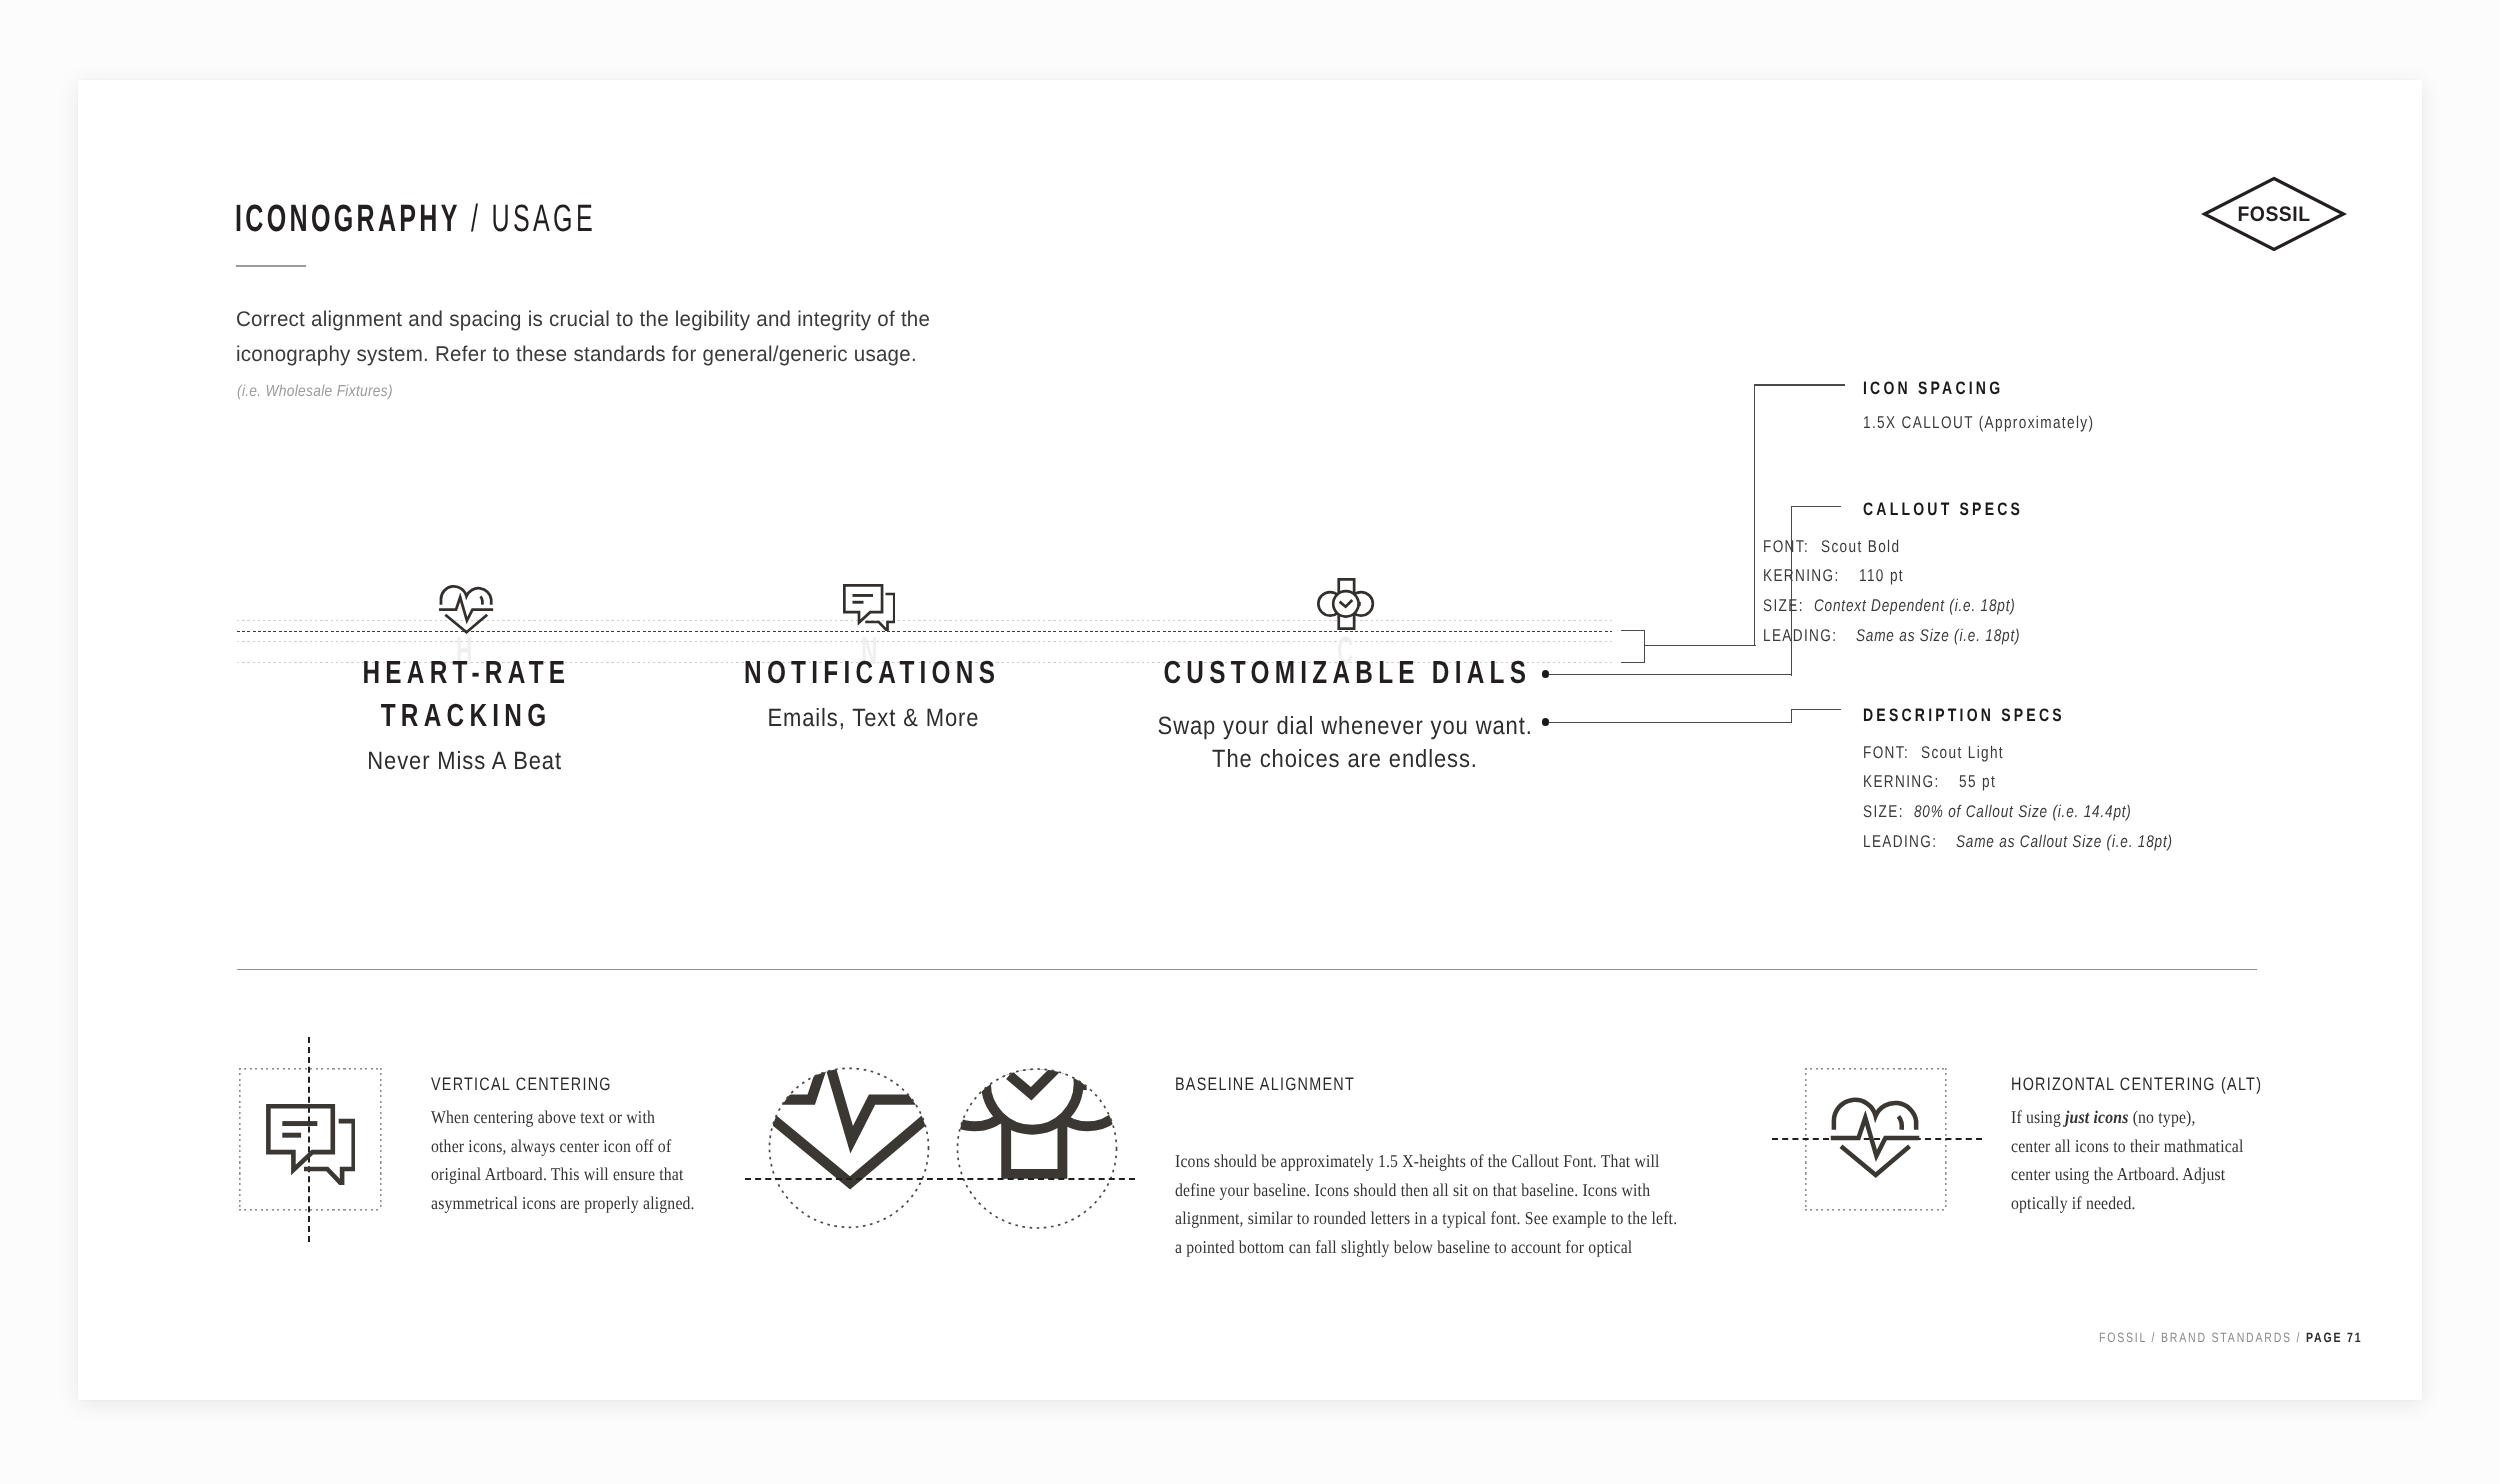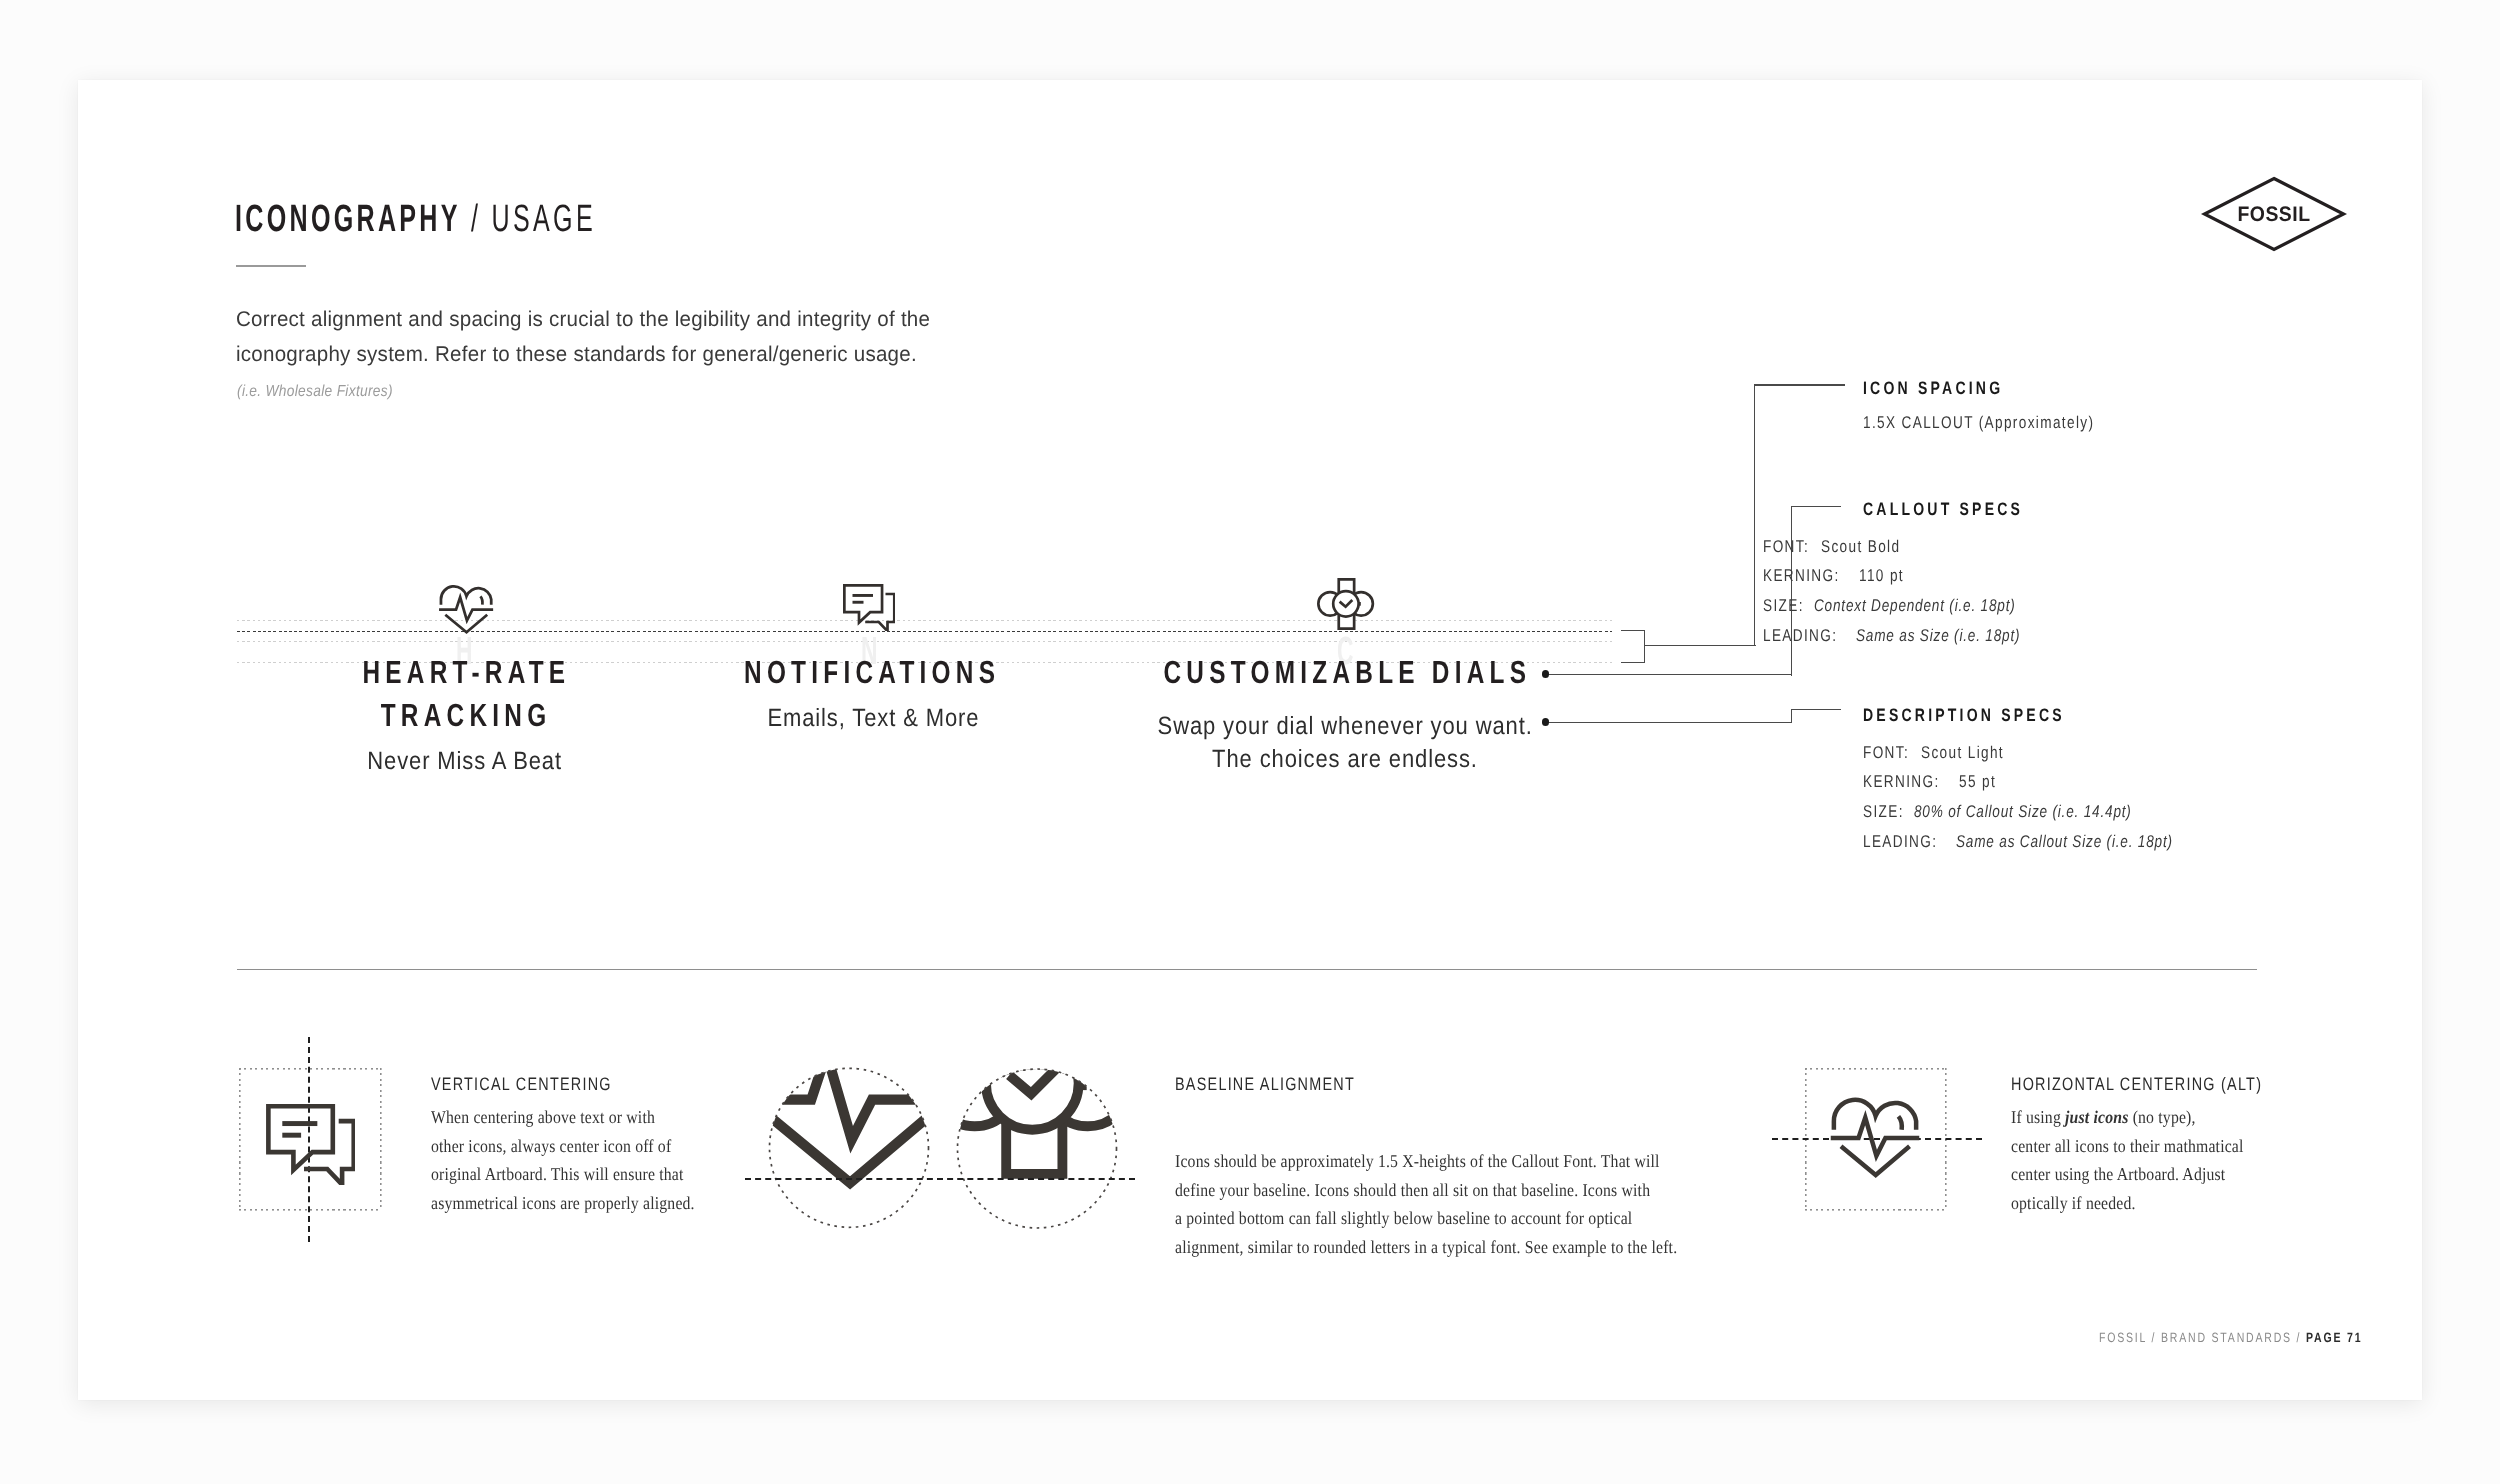--- a/index.html
+++ b/index.html
@@ -244,22 +244,22 @@
       </g>
     <circle cx="106" cy="88.5" r="79.5" fill="none" stroke="#4a4644" stroke-width="1.7" stroke-dasharray="2.6 4.6"></circle>
   </svg>
 </div>
 <div class="abs" style="left:745px;top:1178px;width:390px;height:0;border-top:2.4px dashed #1f1f1f;"></div>
 
 <div class="abs b-h" style="left:1175px;top:1075px;">BASELINE ALIGNMENT</div>
 <div class="abs" style="left:1175px;top:1108px;margin-top:44px;">
   <div class="b-line"><span>Icons should be approximately 1.5 X-heights of the Callout Font. That will</span></div>
   <div class="b-line"><span>define your baseline. Icons should then all sit on that baseline. Icons with</span></div>
+  <div class="b-line"><span>alignment, similar to rounded letters in a typical font. See example to the left.</span></div>
   <div class="b-line"><span>a pointed bottom can fall slightly below baseline to account for optical</span></div>
-  <div class="b-line"><span>alignment, similar to rounded letters in a typical font. See example to the left.</span></div>
 </div>
 
 <div class="abs boxdot" style="left:1805px;top:1067.6px;width:142px;height:143px;"></div>
 <div class="abs" style="left:1772px;top:1138px;width:210px;height:0;border-top:2.6px dashed #1f1f1f;"></div>
 <div class="abs" style="left:1829px;top:1096px;">
   <svg width="92" height="83.3" viewBox="-3 -3 106 96">
     <g fill="none" stroke="#3b3733" stroke-width="5.2" stroke-linecap="butt" stroke-linejoin="miter">
       <path d="M2.6,36 V26 A24.4,24.4 0 0 1 50.7,20 A24.4,24.4 0 0 1 97.4,26 V36"></path>
       <path d="M10.8,55 L50.8,88 L89.8,55"></path>
       <path d="M-1,45.5 H31 L38.8,22 L51.6,66 L62,45.5 H101"></path>

